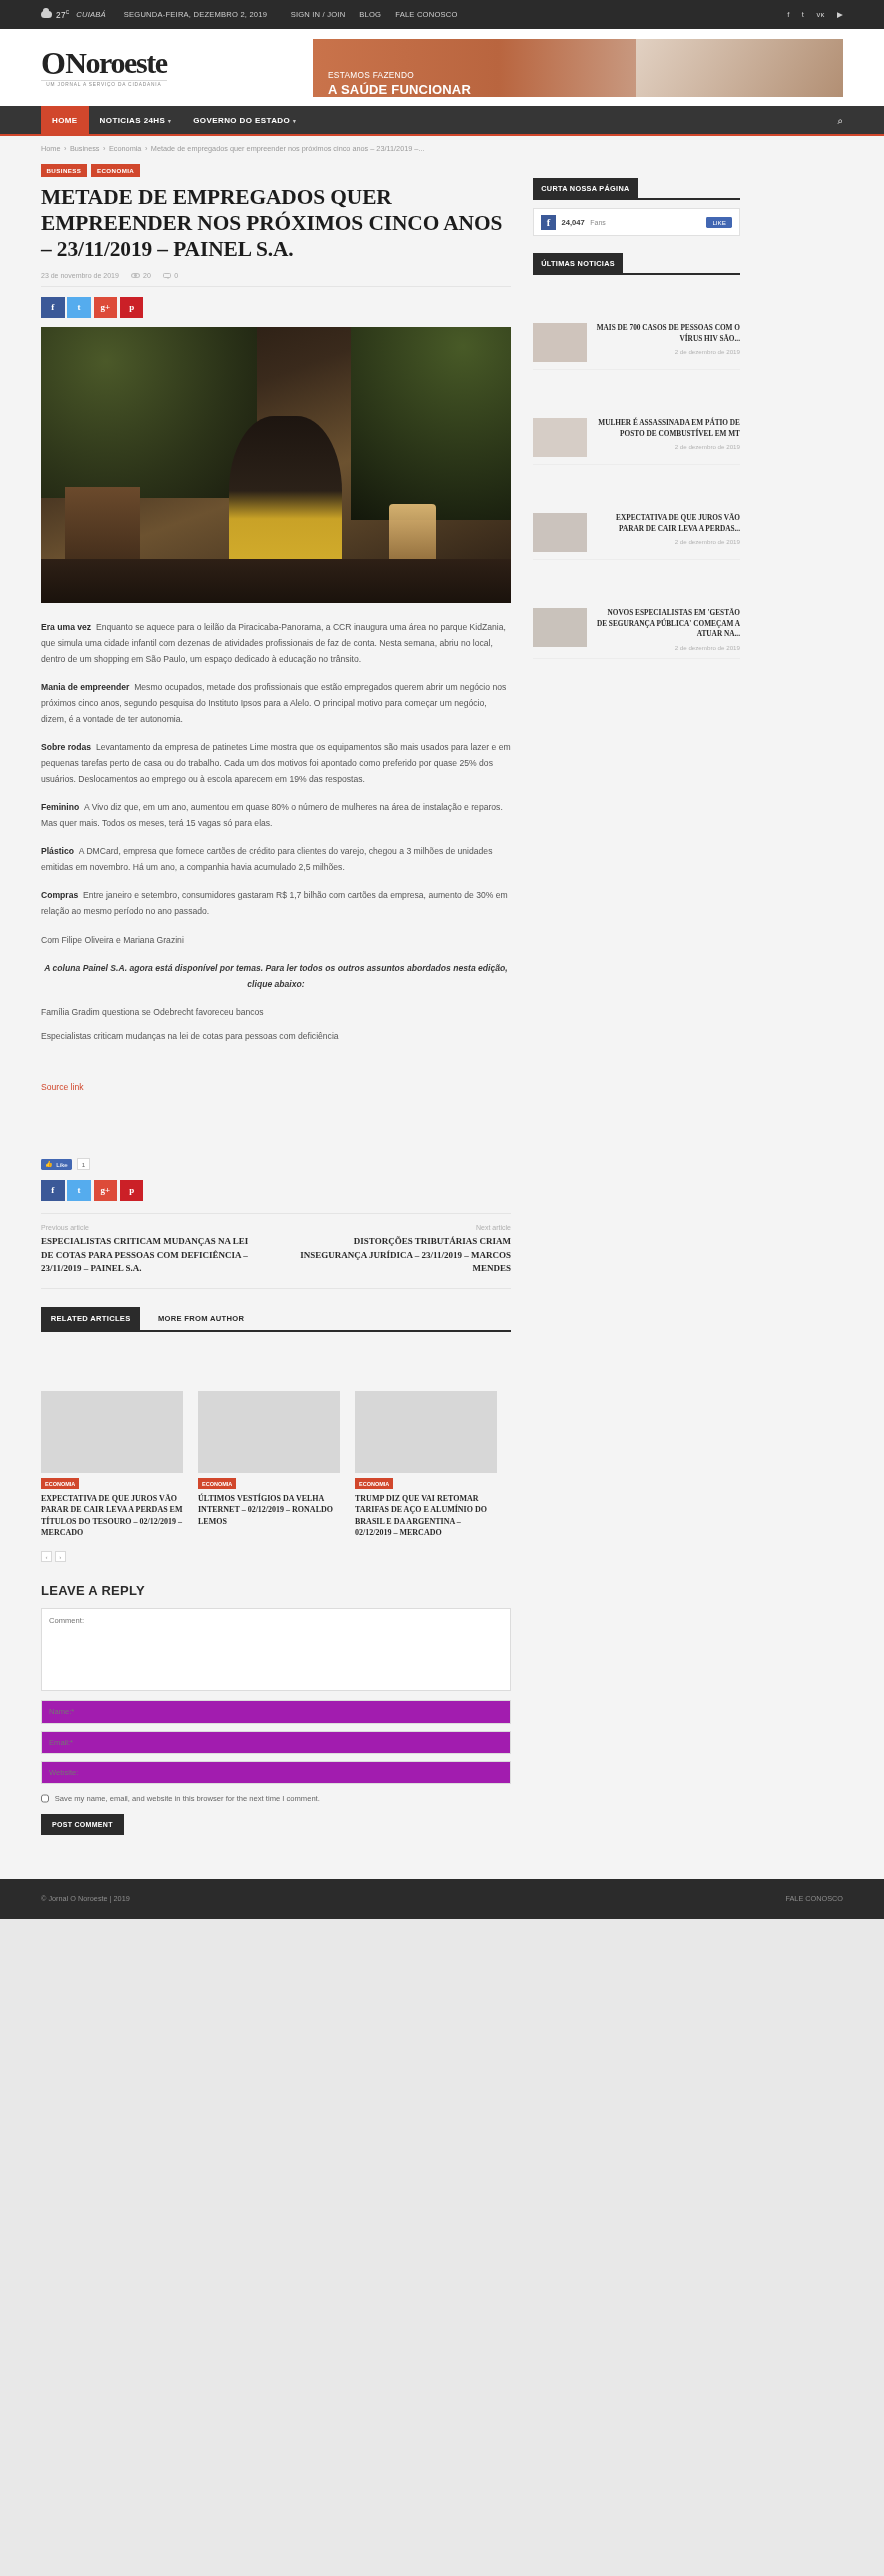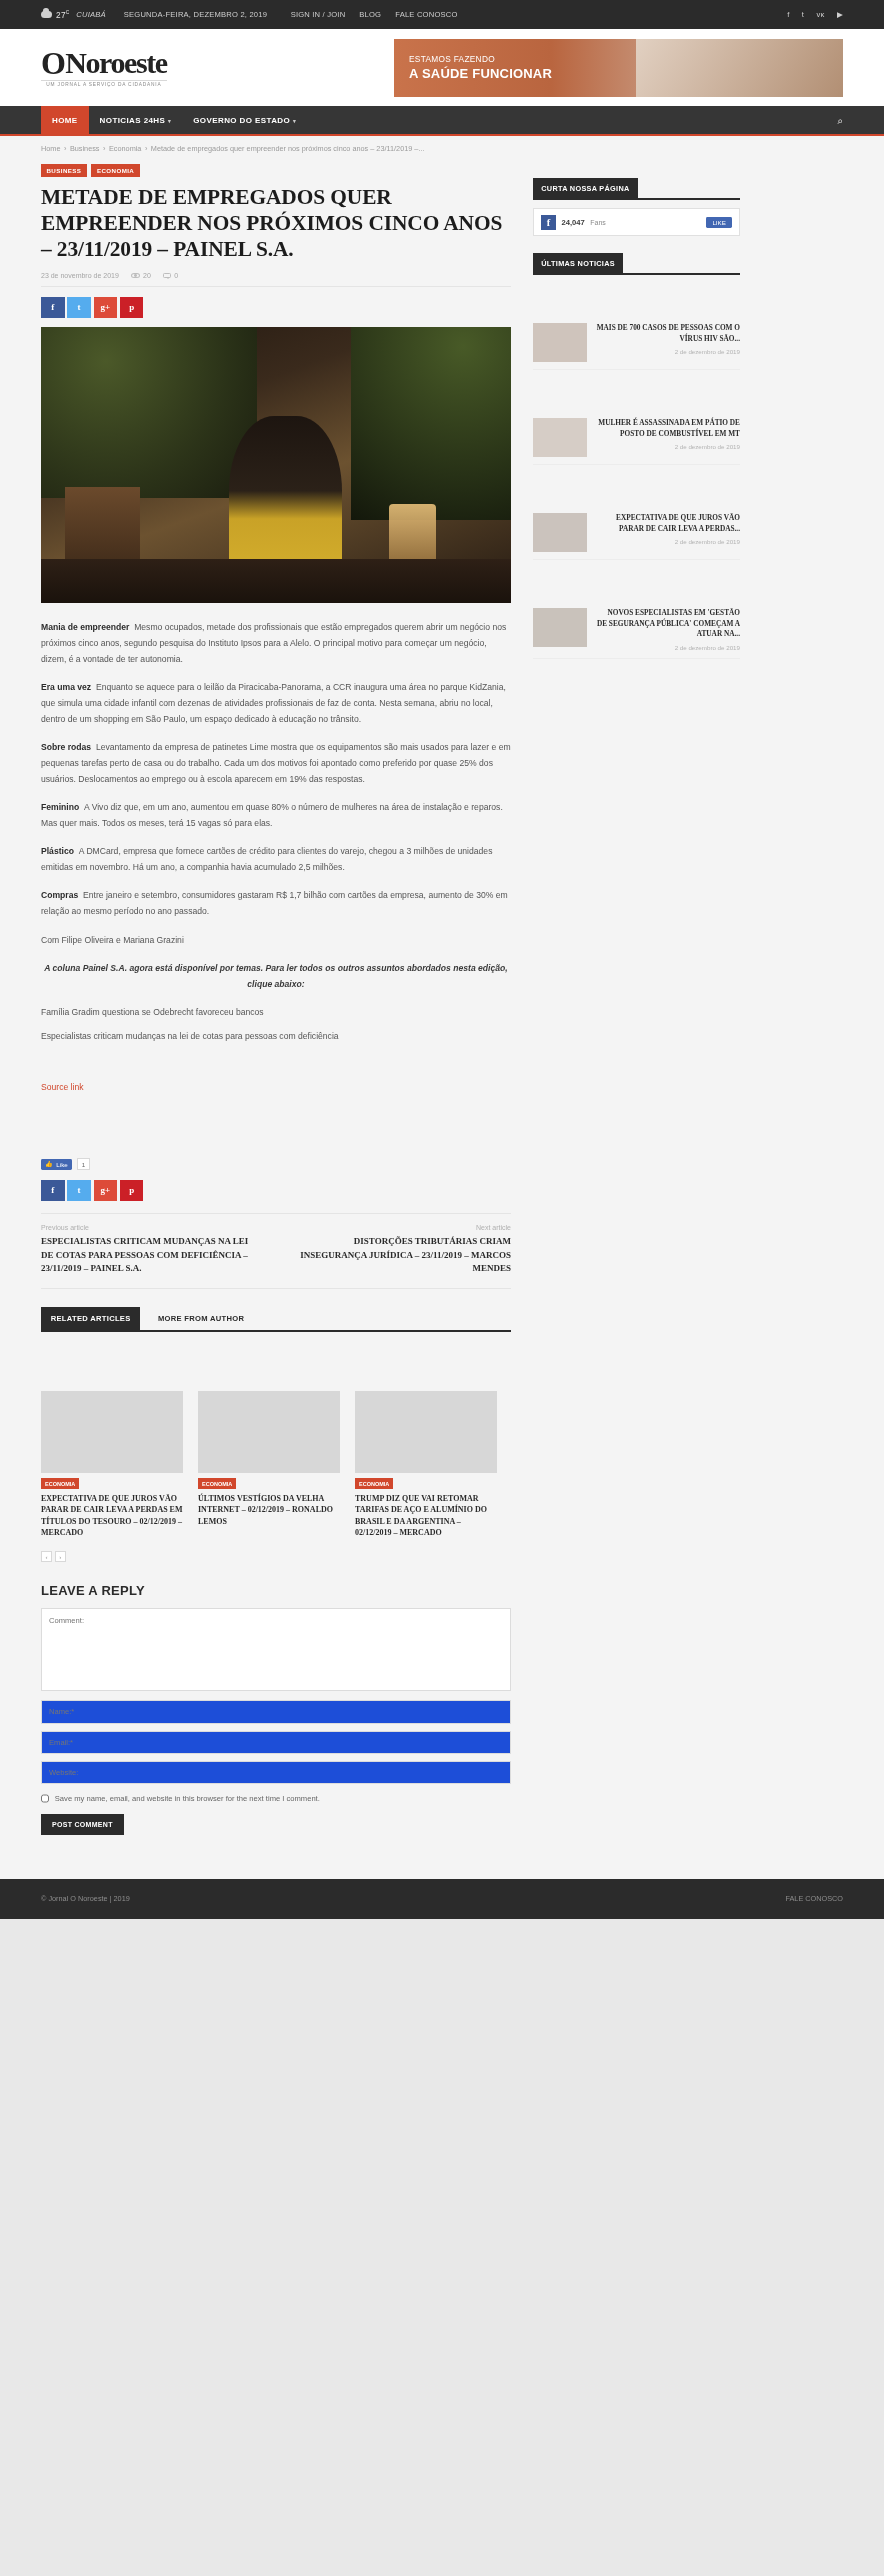--- a/index.html
+++ b/index.html
@@ -61,23 +61,23 @@
   .logo-ellipse {
     position: absolute; top: 2.8px; left: 5.5px; width: 30px; height: 18px;
     background: #f4c20d; border-radius: 50%; transform: rotate(-8deg); z-index: 0;
   }
   .logo-word span { position: relative; z-index: 1; }
   .logo-sub {
     font-size: 4.8px; color: #8a8a8a; letter-spacing: 0.8px; margin-top: 1.4px;
     text-align: center; border-top: 0.7px solid #d8d8d8; padding-top: 2.1px;
   }
   .banner {
-    margin-left: auto; width: 449px; height: 58px;
+    margin-left: auto; width: 530px; height: 58px;
     background: linear-gradient(90deg,#c9734b 0%, #b9653f 35%, #caa089 65%, #d9c4b1 100%);
-    position: relative; overflow: hidden; display:flex; align-items:center;
+    position: relative; overflow: hidden; display:flex; align-items:flex-end;
   }
   .banner .btxt { padding-left: 15px; color: #fff; z-index: 2; }
   .banner .b1 { font-size: 8.3px; letter-spacing: 0.3px; }
   .banner .b2 { font-size: 13px; font-weight: bold; letter-spacing: 0.2px; margin-top: 1.4px;}
   .banner .bimg {
     position: absolute; right: 0; top: 0; bottom: 0; width: 207px;
     background: linear-gradient(120deg,#e3d4c6,#b08c70);
     opacity: .95;
   }
 
@@ -214,21 +214,21 @@
   }
   .pager { display:flex; gap:2.8px; margin-top: 12.4px; }
   .pg { width:11px;height:11px;border:0.7px solid #d8d8d8;background:#fff;color:#9a9a9a;font-size:6.2px;display:flex;align-items:center;justify-content:center;}
 
   .reply-h { font-size: 13px; font-weight: bold; color:#2b2b2b; margin: 21px 0 9.7px; letter-spacing:0.3px;}
   textarea.cmt {
     width: 100%; height: 83px; border:0.7px solid #dcdcdc; background:#fff; padding:7px;
     font-family:"Liberation Sans",sans-serif; font-size:7.6px; color:#b5b5b5; resize:none;
   }
   input.fld {
-    width: 100%; border:0.7px solid #dcdcdc; background:#1d4ed8; padding:6.2px 7px; margin-top:7px;
+    width: 100%; border:0.7px solid #dcdcdc; background:#a21caf; padding:6.2px 7px; margin-top:7px;
     font-family:"Liberation Sans",sans-serif; font-size:7.6px; color:#b5b5b5;
   }
   .chkrow { display:flex; align-items:center; gap:5.5px; margin-top:9.7px; font-size:7.6px; color:#666;}
   .chkrow input { width:8.3px;height:8.3px;}
   .postbtn {
     margin-top:11px; background:#2b2b2b; color:#fff; border:none; font-size:7px; font-weight:bold;
     letter-spacing:0.3px; padding:7px 11px; cursor:pointer;
   }
 
   
@@ -355,22 +355,22 @@
       <div class="hero">
         <div class="plant"></div>
         <div class="plant2"></div>
         <div class="shelf"></div>
         <div class="lamp"></div>
         <div class="person"></div>
         <div class="floor"></div>
       </div>
 
       <div class="article">
+        <p><b>Era uma vez</b>&nbsp;&nbsp;<span>Enquanto se aquece para o leilão da Piracicaba-Panorama, a CCR inaugura uma área no parque KidZania, que simula uma cidade infantil com dezenas de atividades profissionais de faz de conta. Nesta semana, abriu no local, dentro de um shopping em São Paulo, um espaço dedicado à educação no trânsito.</span></p>
         <p><b>Mania de empreender</b>&nbsp;&nbsp;<span>Mesmo ocupados, metade dos profissionais que estão empregados querem abrir um negócio nos próximos cinco anos, segundo pesquisa do Instituto Ipsos para a Alelo. O principal motivo para começar um negócio, dizem, é a vontade de ter autonomia.</span></p>
-        <p><b>Era uma vez</b>&nbsp;&nbsp;<span>Enquanto se aquece para o leilão da Piracicaba-Panorama, a CCR inaugura uma área no parque KidZania, que simula uma cidade infantil com dezenas de atividades profissionais de faz de conta. Nesta semana, abriu no local, dentro de um shopping em São Paulo, um espaço dedicado à educação no trânsito.</span></p>
         <p><b>Sobre rodas</b>&nbsp;&nbsp;<span>Levantamento da empresa de patinetes Lime mostra que os equipamentos são mais usados para lazer e em pequenas tarefas perto de casa ou do trabalho. Cada um dos motivos foi apontado como preferido por quase 25% dos usuários. Deslocamentos ao emprego ou à escola aparecem em 19% das respostas.</span></p>
         <p><b>Feminino</b>&nbsp;&nbsp;<span>A Vivo diz que, em um ano, aumentou em quase 80% o número de mulheres na área de instalação e reparos. Mas quer mais. Todos os meses, terá 15 vagas só para elas.</span></p>
         <p><b>Plástico</b>&nbsp;&nbsp;<span>A DMCard, empresa que fornece cartões de crédito para clientes do varejo, chegou a 3 milhões de unidades emitidas em novembro. Há um ano, a companhia havia acumulado 2,5 milhões.</span></p>
         <p><b>Compras</b>&nbsp;&nbsp;<span>Entre janeiro e setembro, consumidores gastaram R$ 1,7 bilhão com cartões da empresa, aumento de 30% em relação ao mesmo período no ano passado.</span></p>
         <p>Com Filipe Oliveira e Mariana Grazini</p>
         <p class="ital">A coluna Painel S.A. agora está disponível por temas. Para ler todos os outros assuntos abordados nesta edição, clique abaixo:</p>
         <p class="plain">Família Gradim questiona se Odebrecht favoreceu bancos</p>
         <p class="plain">Especialistas criticam mudanças na lei de cotas para pessoas com deficiência</p>
         <a href="#" class="srclink">Source link</a>
       </div>

